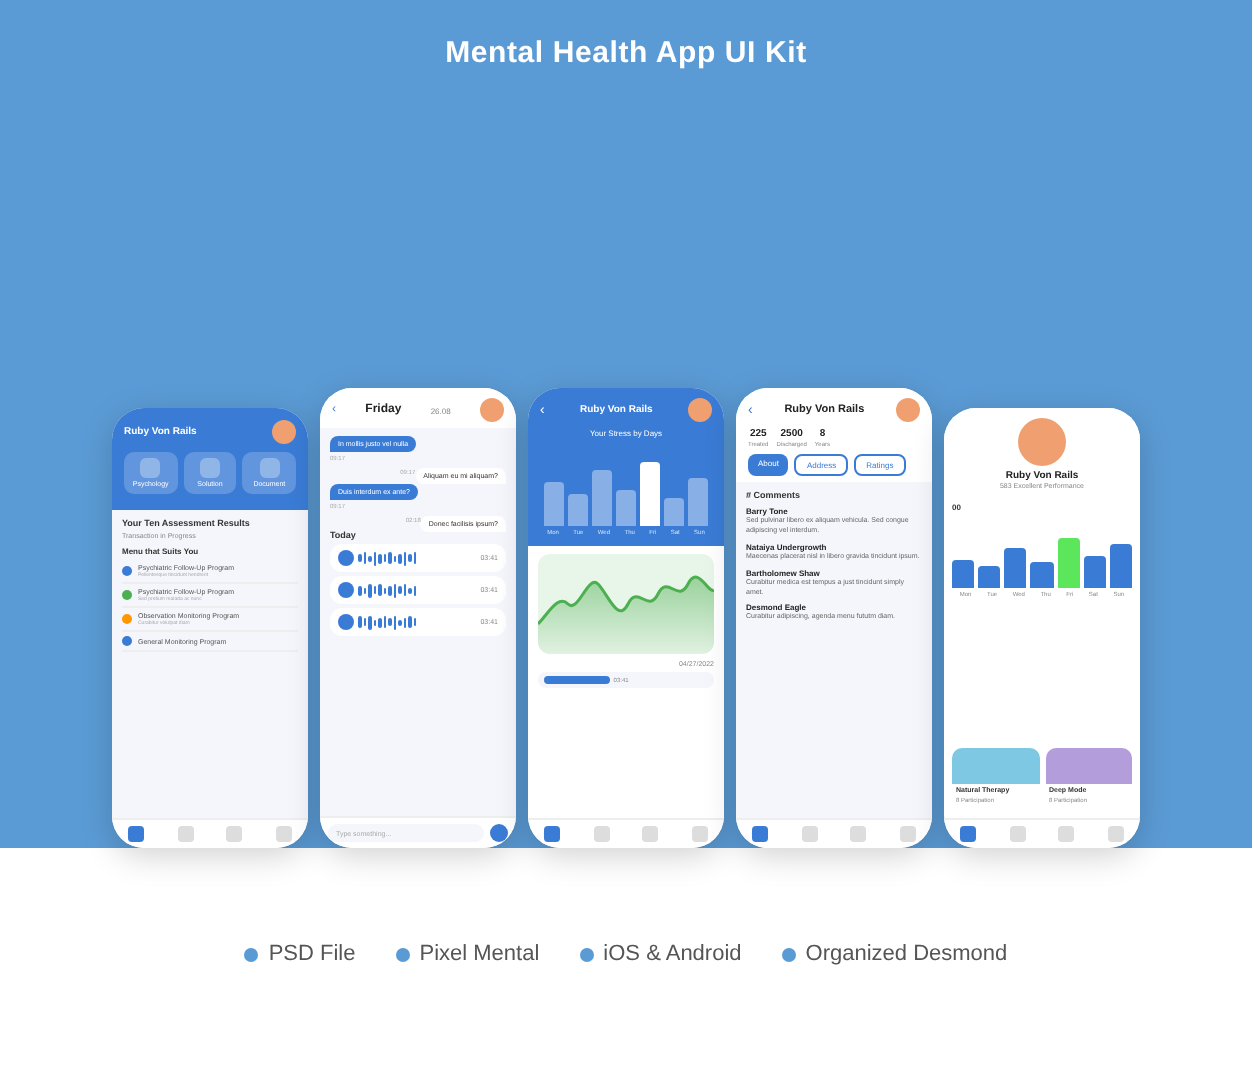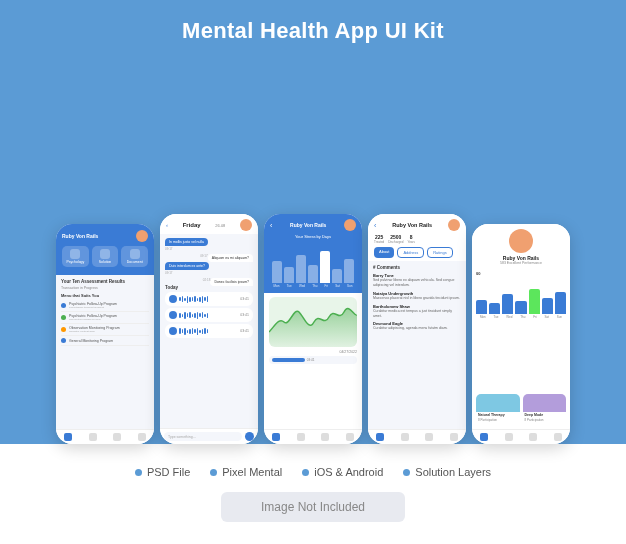--- a/index.html
+++ b/index.html
@@ -19,21 +19,21 @@
       flex-direction: column;
     }
 
     
     .header {
       text-align: center;
       padding: 18px 0 10px;
       color: white;
     }
     .header-title {
-      font-size: 22px;
+      font-size: 15px;
       font-weight: 600;
       letter-spacing: 0.3px;
     }
 
     
     .phones-row {
       display: flex;
       justify-content: center;
       align-items: flex-end;
       gap: 6px;
@@ -376,21 +376,21 @@
       width: 100%; height: 18px;
       background: #7ec8e3;
     }
     .p5-card2-img.purple { background: #b39ddb; }
     .p5-card2-label { font-size: 3.5px; color: #333; padding: 1px 2px; font-weight: 600; }
     .p5-card2-sub { font-size: 3px; color: #888; padding: 0 2px; }
 
     
     .bottom-section {
       background: white;
-      height: 100px;
+      height: 120px;
       display: flex;
       flex-direction: column;
       align-items: center;
       justify-content: center;
     }
 
     .features-row {
       display: flex;
       gap: 20px;
       justify-content: center;
@@ -764,19 +764,18 @@
       <div class="feature-item">
         <div class="feature-dot" style="background:#5b9bd5;"></div>
         <span class="feature-label">Pixel Mental</span>
       </div>
       <div class="feature-item">
         <div class="feature-dot" style="background:#5b9bd5;"></div>
         <span class="feature-label">iOS &amp; Android</span>
       </div>
       <div class="feature-item">
         <div class="feature-dot" style="background:#5b9bd5;"></div>
-        <span class="feature-label">Solution Layers</span>
+        <span class="feature-label">Organized Desmond</span>
       </div>
     </div>
-    <div class="image-not-included">Image Not Included</div>
   </div>
 
 </div>
 
 </body></html>

